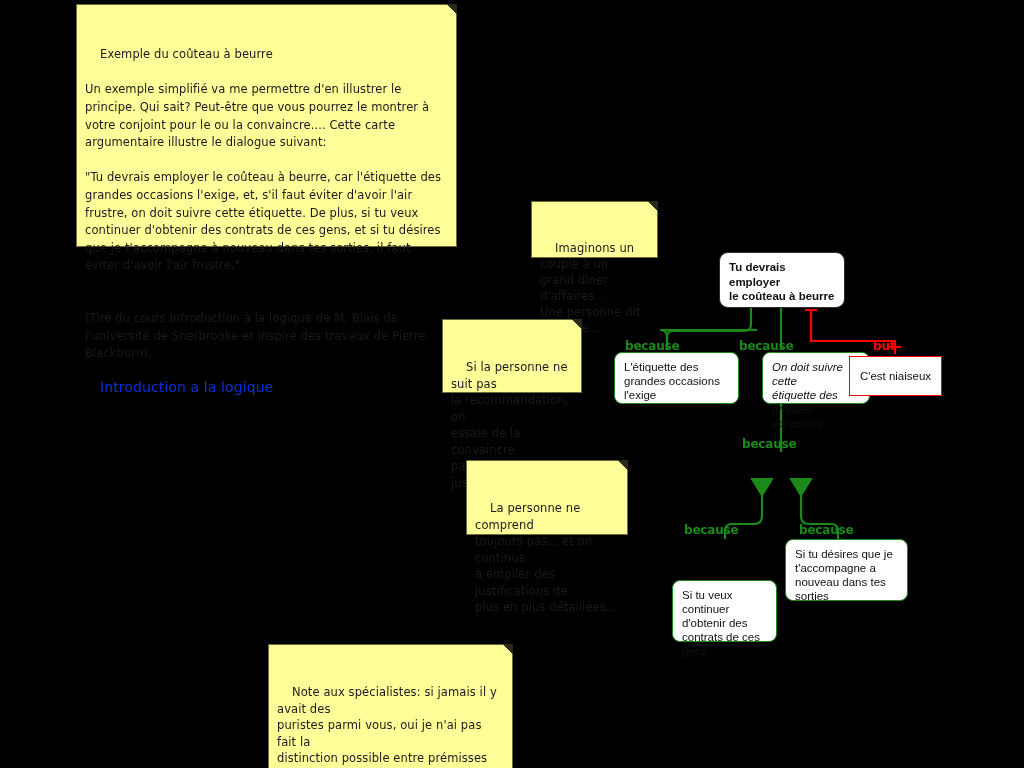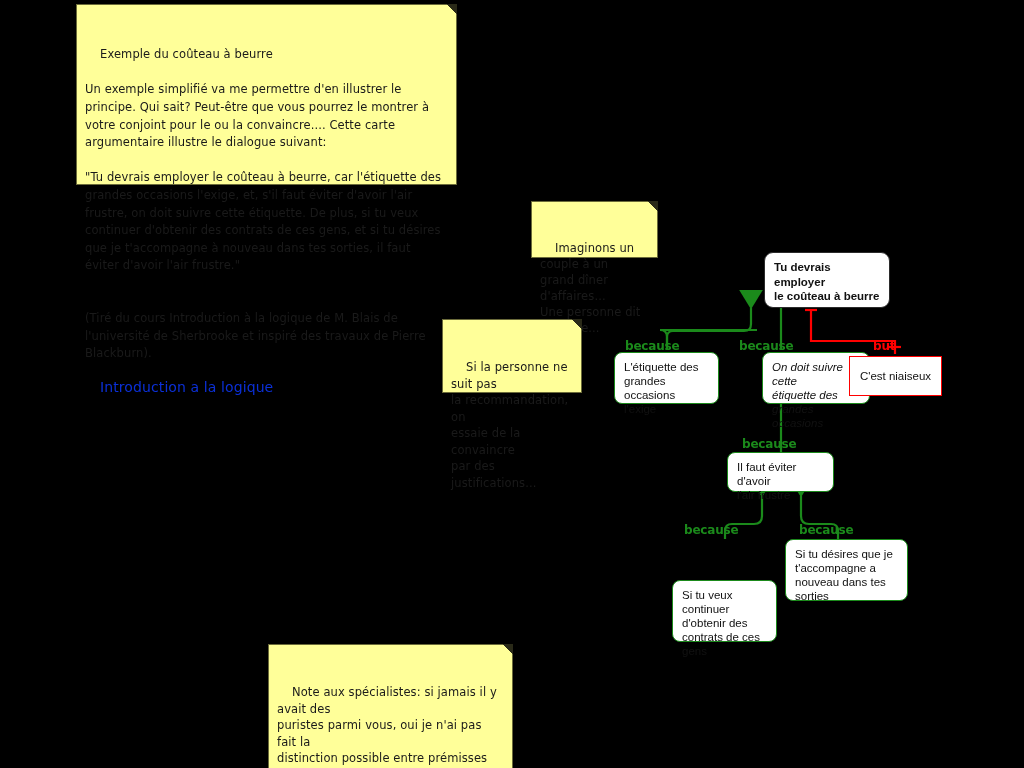--- a/index.html
+++ b/index.html
@@ -71,21 +71,20 @@
     color: #111111;
     padding: 7px 8px 6px 9px;
     white-space: pre-line;
   }
   .node.root {
     border: 1px solid #2b2b2b;
     border-radius: 9px;
     font-weight: bold;
     font-size: 11.5px;
     line-height: 14.5px;
-    margin-left: 45px;
   }
   .node.reason {
     border: 1.6px solid #1b8a1b;
     border-radius: 8px;
   }
   .node.objection {
     border: 1.6px solid #ff0000;
     border-radius: 0;
     display: flex;
     align-items: center;
@@ -160,44 +159,42 @@
   <span class="conn-label because" style="left:625px;  top:342px;">because</span>
   <span class="conn-label because" style="left:739px;  top:342px;">because</span>
   <span class="conn-label but" style="left:873px;  top:342px;">but</span>
   <span class="conn-label because" style="left:742px;  top:440px;">because</span>
   <span class="conn-label because" style="left:684px;  top:526px;">because</span>
   <span class="conn-label because" style="left:799px;  top:526px;">because</span>
 
   <div class="node root" style="left:719px; top:252px; width:126px; height:56px;">Tu devrais employer
 le coûteau à beurre</div>
 
-  <div class="node reason" style="left:614px; top:352px; width:105px; height:52px;">L'étiquette des
+  <div class="node reason" style="left:614px; top:352px; width:125px; height:52px;">L'étiquette des
 grandes occasions
 l'exige</div>
 
   <div class="node reason" style="left:762px; top:352px; width:108px; height:52px;font-style:italic;">On doit suivre cette
 étiquette des
 grandes occasions</div>
 
   <div class="node objection" style="left:849px; top:356px; width:93px; height:40px;">C'est niaiseux</div>
 
-  <div class="node reason" style="left:727px; top:452px; width:107px; height:40px;">Il faut éviter d'avoir
-l'air frustre</div>
 
   <div class="node reason" style="left:672px; top:539px; width:105px; height:62px;margin-top:41px;">Si tu veux continuer
 d'obtenir des
 contrats de ces
 gens</div>
 
   <div class="node reason" style="left:785px; top:539px; width:123px; height:62px;">Si tu désires que je
 t'accompagne a
 nouveau dans tes
 sorties</div>
 
-  <div class="note" style="left:76px; top:4px; width:381px; height:181px; font-size:11.5px; line-height:17.6px;">
+  <div class="note" style="left:76px; top:4px; width:381px; height:243px; font-size:11.5px; line-height:17.6px;">
     <span class="fold"></span>
     <span>Exemple du coûteau à beurre
 
 Un exemple simplifié va me permettre d'en illustrer le principe. Qui sait? Peut-être que vous pourrez le montrer à votre conjoint pour le ou la convaincre.... Cette carte argumentaire illustre le dialogue suivant:
 
 "Tu devrais employer le coûteau à beurre, car l'étiquette des grandes occasions l'exige, et, s'il faut éviter d'avoir l'air frustre, on doit suivre cette étiquette. De plus, si tu veux continuer d'obtenir des contrats de ces gens, et si tu désires que je t'accompagne à nouveau dans tes sorties, il faut éviter d'avoir l'air frustre."
 
 
 (Tiré du cours Introduction à la logique de M. Blais de l'université de Sherbrooke et inspiré des travaux de Pierre Blackburn).</span><br>
     <a class="note-link" href="#">Introduction a la logique</a>
@@ -211,20 +208,27 @@
   </div>
 
   <div class="note" style="left:442px; top:319px; width:140px; height:74px; line-height:16.5px;">
     <span class="fold"></span>
     <span>Si la personne ne suit pas
 la recommandation, on
 essaie de la convaincre
 par des justifications...</span>
   </div>
 
+  <div class="note" style="left:466px; top:460px; width:162px; height:75px; line-height:16.5px;">
+    <span class="fold"></span>
+    <span>La personne ne comprend
+toujours pas... et on continue
+à empiler des justifications de
+plus en plus détaillées...</span>
+  </div>
 
   <div class="note" style="left:268px; top:644px; width:245px; height:128px; line-height:16.5px;">
     <span class="fold"></span>
     <span>Note aux spécialistes: si jamais il y avait des
 puristes parmi vous, oui je n'ai pas fait la
 distinction possible entre prémisses
 convergentes et indépendantes; le propos ne
 l'exigeait pas ici... Toutefois, j'ajouterais que
 Rationale a deux modes de fonctionnement
 (raisonnement et analyse). Le mode analyse

